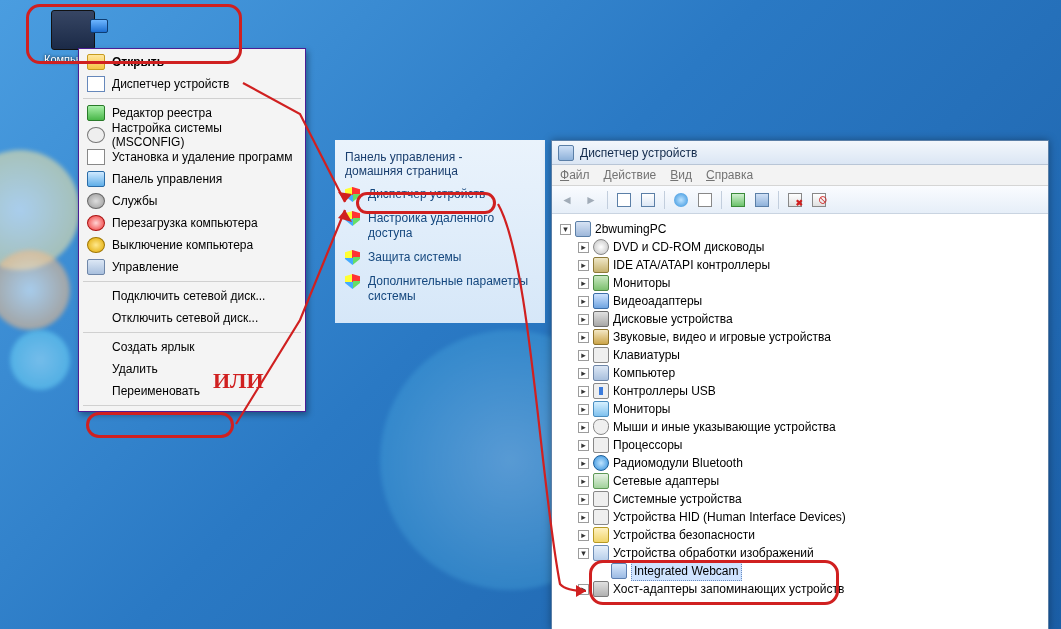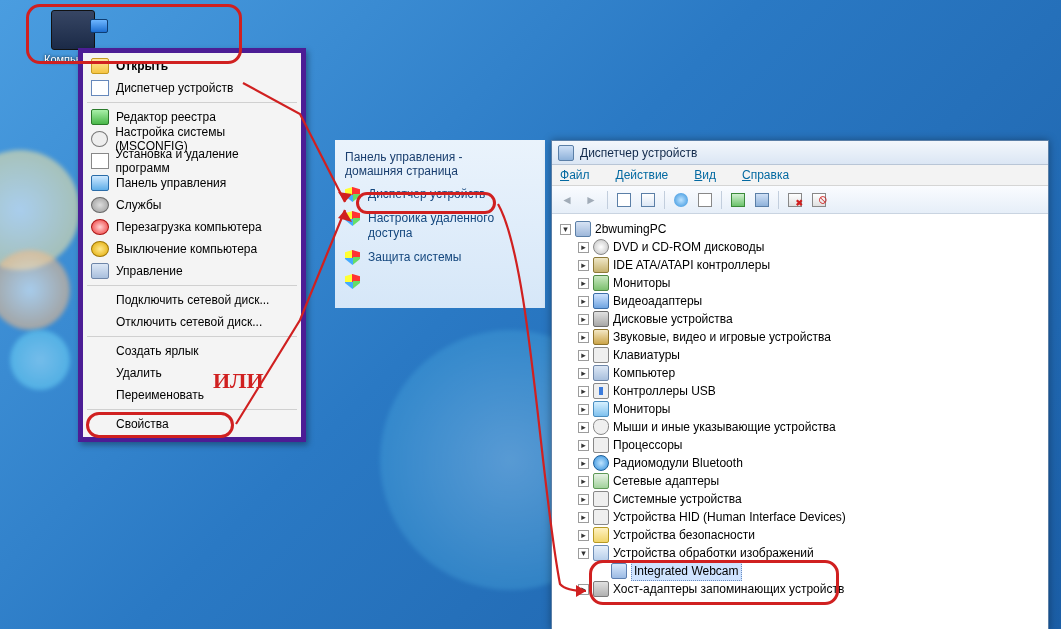--- a/index.html
+++ b/index.html
@@ -13,21 +13,21 @@
   .blob.b3 { width:60px; height:60px; left:10px; top:330px; background: radial-gradient(circle,#a6e6ff,#4cc7f0); }
   .blob.b4 { width:260px;height:260px; left:380px; top:330px; background: radial-gradient(circle,#b5e4ff 0%,#4aa9de 70%, transparent 100%); opacity:0.35; }
 
   
   .desktop-icon { position:absolute; top:10px; left:35px; width:75px; text-align:center; color:#fff; text-shadow:0 0 3px #000; }
   .desktop-icon .pc { width:44px; height:40px; margin:0 auto 3px; background:linear-gradient(#374664,#1b2a47); border:1px solid #111; border-radius:3px; position:relative; }
   .desktop-icon .pc::after { content:""; position:absolute; right:-14px; top:8px; width:16px; height:12px; background:linear-gradient(#6db6ff,#1d6ed0); border:1px solid #0e3d73; border-radius:2px; }
   .desktop-icon span { font-size:11px; display:block; }
 
   
-  .context-menu { position:absolute; top:48px; left:78px; width:228px; background:#f4f4f4; border:5px solid #4c1d95; box-shadow:2px 3px 6px rgba(0,0,0,0.35); padding:2px; }
+  .context-menu { position:absolute; top:48px; left:78px; width:228px; background:#f4f4f4; border:1px solid #4c1d95; box-shadow:2px 3px 6px rgba(0,0,0,0.35); padding:2px; }
   .context-menu .row { display:flex; align-items:center; height:22px; padding:0 8px 0 6px; cursor:default; color:#000; }
   .context-menu .row.bold { font-weight:bold; }
   .context-menu .sep { height:1px; margin:3px 2px; background:#d0d0d0; }
   .context-menu .ico { width:18px; height:16px; margin-right:7px; display:flex; align-items:center; justify-content:center; font-size:10px; }
   .ico.folder  { background:linear-gradient(#ffe79e,#f5c443); border:1px solid #c69b20; border-radius:2px; }
   .ico.tree    { background:#fff; border:1px solid #6688bb; }
   .ico.regedit { background:linear-gradient(#a9f0a9,#49b749); border:1px solid #2a7a2a; border-radius:2px; }
   .ico.gears   { background:#eee; border:1px solid #777; border-radius:50%; }
   .ico.install { background:#fff; border:1px solid #888; }
   .ico.panel   { background:linear-gradient(#cfe9ff,#5faee8); border:1px solid #2a6ca8; border-radius:2px; }
@@ -44,21 +44,21 @@
   .shield { width:15px; height:15px; flex:0 0 15px; background:
      conic-gradient(#f33 0 25%, #6d6 0 50%, #4af 0 75%, #ff3 0 100%);
      clip-path: polygon(50% 0,100% 15%,100% 60%,50% 100%,0 60%,0 15%); }
 
   
   .dm-window { position:absolute; top:140px; left:551px; width:498px; height:490px; background:#fff; border:1px solid #5b7fa7; box-shadow:0 0 8px rgba(0,0,0,0.35); display:flex; flex-direction:column; }
   .dm-title { height:24px; background:linear-gradient(#f3f7fc,#dbe6f4); display:flex; align-items:center; padding:0 6px; border-bottom:1px solid #b8c5d6; }
   .dm-title .t-ico { width:16px;height:16px;margin-right:6px;background:linear-gradient(#cfe0f6,#8fb2da);border:1px solid #5b7fa7;border-radius:2px; }
   .dm-title span { font-size:12px; color:#11294a; }
 
-  .dm-menubar { height:21px; display:flex; align-items:center; gap:26px; padding:0 8px; background:#f3f3f3; border-bottom:1px solid #d5d5d5; color:#0369a1; }
+  .dm-menubar { height:21px; display:flex; align-items:center; gap:14px; padding:0 8px; background:#f3f3f3; border-bottom:1px solid #d5d5d5; color:#737373; }
   .dm-menubar span { cursor:default; }
   .dm-menubar span:first-letter { text-decoration:underline; }
 
   .dm-toolbar { height:28px; display:flex; align-items:center; gap:2px; padding:0 4px; background:linear-gradient(#fafcff,#e6eef8); border-bottom:1px solid #c9d4e1; }
   .tb-btn { width:22px; height:22px; border:1px solid transparent; border-radius:3px; display:flex; align-items:center; justify-content:center; color:#456; font-size:12px; cursor:default; }
   .tb-sep { width:1px; height:18px; background:#c2cedd; margin:0 3px; }
   .tb-ico { width:14px;height:14px; }
   .dis { opacity:.45; }
 
   .dm-tree { flex:1; overflow:auto; padding:6px 2px 6px 8px; background:#fff; }
@@ -174,24 +174,20 @@
     </div>
     <div class="row">
       <div class="ico " style="visibility: hidden;"></div>
       <span class="lbl">Удалить</span>
     </div>
     <div class="row">
       <div class="ico " style="visibility: hidden;"></div>
       <span class="lbl">Переименовать</span>
     </div>
     <div class="sep"></div>
-    <div class="row">
-      <div class="ico " style="visibility: hidden;"></div>
-      <span class="lbl">Свойства</span>
-    </div>
   </div>
 
 <div class="cp-pane">
   <div class="head">
     <span>Панель управления -</span><br>
     <span>домашняя страница</span>
   </div>
   <div id="cp-links">
       <div class="lnk">
         <div class="shield"></div>
@@ -200,20 +196,21 @@
       <div class="lnk">
         <div class="shield"></div>
         <span>Настройка удаленного доступа</span>
       </div>
       <div class="lnk">
         <div class="shield"></div>
         <span>Защита системы</span>
       </div>
       <div class="lnk">
         <div class="shield"></div>
+        <span>Дополнительные параметры системы</span>
       </div>
     </div>
 </div>
 
 <div class="dm-window">
   <div class="dm-title">
     <div class="t-ico"></div>
     <span>Диспетчер устройств</span>
   </div>
   <div class="dm-menubar" id="dm-menubar">

